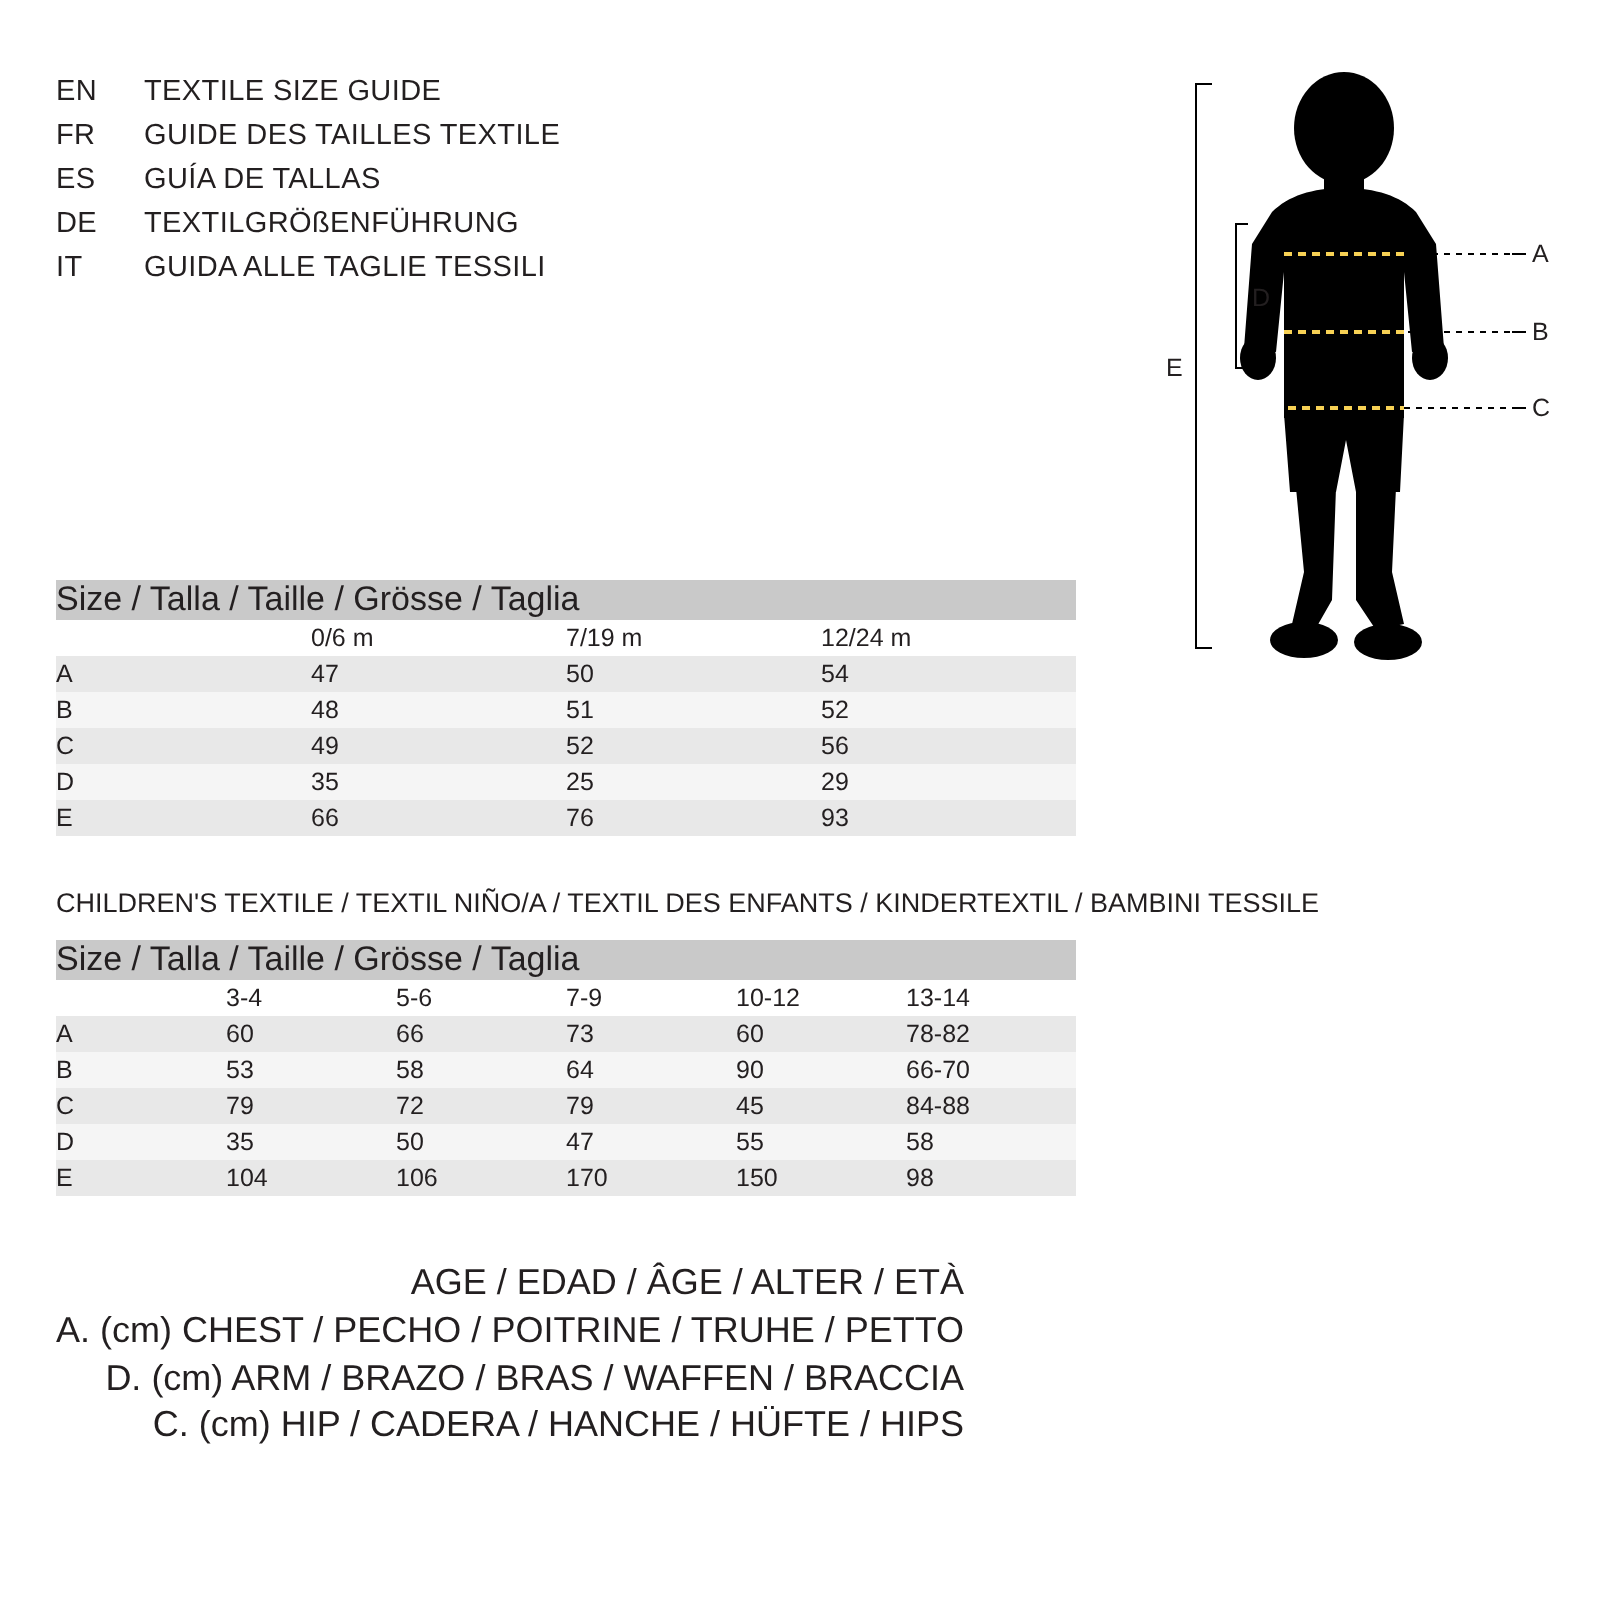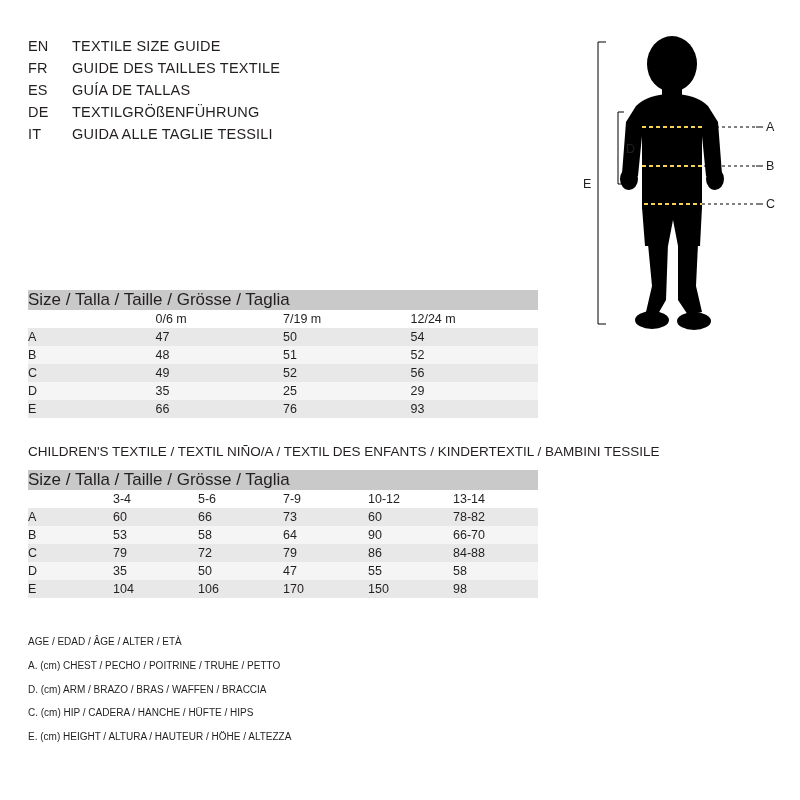--- a/index.html
+++ b/index.html
@@ -105,22 +105,23 @@
     width: 48px;
   }
   td.val { width: 92px; margin-left: 32px; }
   .hpad { padding-left: 6px; }
 
   
   .legend {
     position: absolute;
     left: 28px;
     top: 630px;
-    font-size: 10px;
+    font-size: 18px;
     line-height: 23.8px;
+    text-align: right;
   }
   .legend div { white-space: nowrap; }
 
   
   .fig-label {
     position: absolute;
     font-size: 12.5px;
   }
 </style>
 </head>
@@ -285,21 +286,21 @@
         <td>58</td>
         <td>64</td>
         <td>90</td>
         <td>66-70</td>
       </tr>
       <tr class="band">
         <td class="lbl">C</td>
         <td>79</td>
         <td>72</td>
         <td>79</td>
-        <td>86</td>
+        <td>45</td>
         <td>84-88</td>
       </tr>
       <tr class="band-alt">
         <td class="lbl">D</td>
         <td>35</td>
         <td>50</td>
         <td>47</td>
         <td>55</td>
         <td>58</td>
       </tr>
@@ -312,16 +313,15 @@
         <td>98</td>
       </tr>
     </tbody>
   </table>
 
   <div class="legend">
     <div>AGE / EDAD / ÂGE / ALTER / ETÀ</div>
     <div>A. (cm) CHEST / PECHO / POITRINE / TRUHE / PETTO</div>
     <div>D. (cm) ARM / BRAZO / BRAS / WAFFEN / BRACCIA</div>
     <div>C. (cm) HIP / CADERA / HANCHE / HÜFTE / HIPS</div>
-    <div>E. (cm) HEIGHT / ALTURA / HAUTEUR / HÖHE / ALTEZZA</div>
   </div>
 
 </div>
 
 </body></html>

